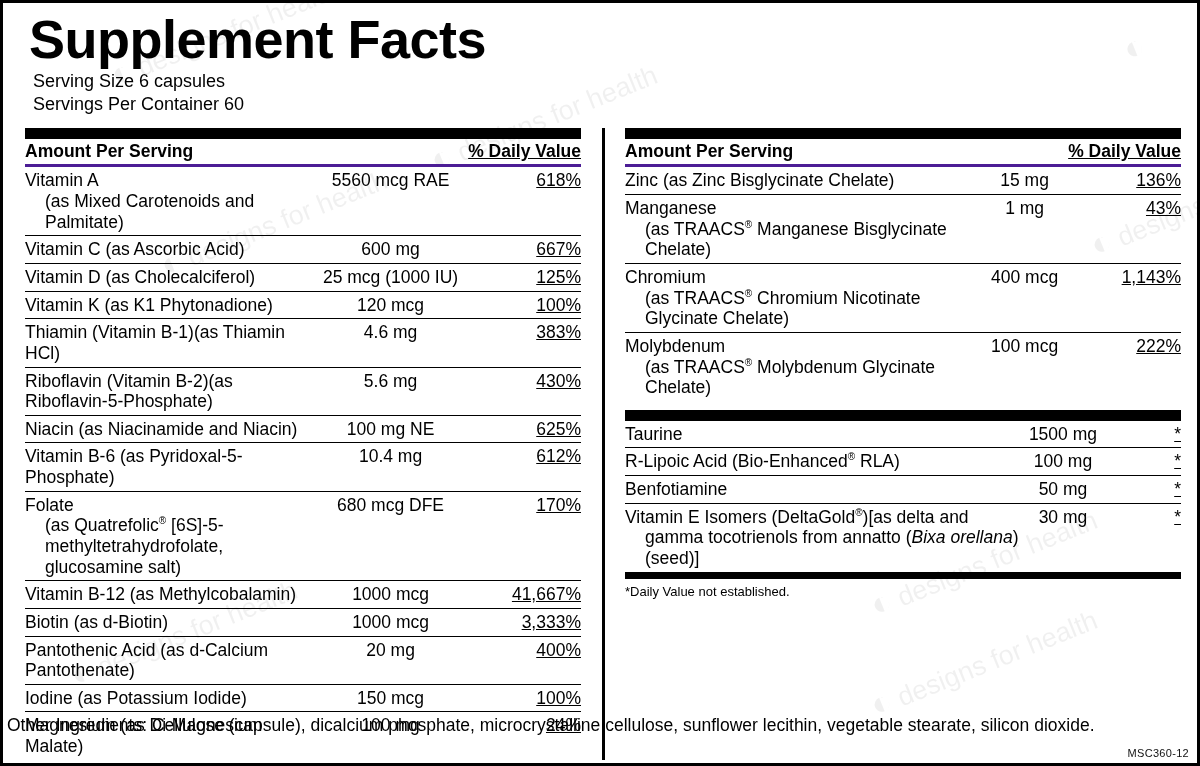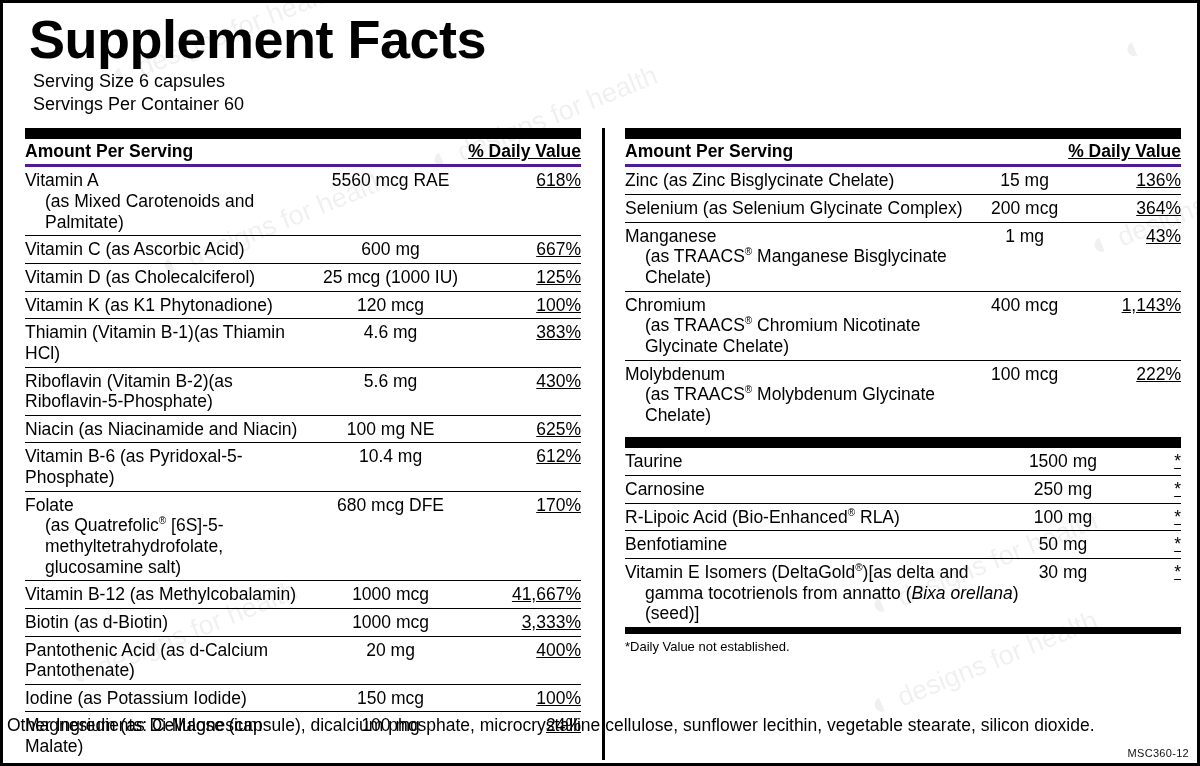--- a/index.html
+++ b/index.html
@@ -252,25 +252,20 @@
               <td class="nm">Amount Per Serving</td>
               <td class="amt"></td>
               <td class="dv dv-h">% Daily Value</td>
             </tr>
           <tr>
                 <td class="nm">Zinc (as Zinc Bisglycinate Chelate)</td>
                 <td class="amt">15 mg</td>
                 <td class="dv">136%</td>
               </tr>
               <tr>
-                <td class="nm">Selenium (as Selenium Glycinate Complex)</td>
-                <td class="amt">200 mcg</td>
-                <td class="dv">364%</td>
-              </tr>
-              <tr>
                 <td class="nm">Manganese<span class="sub">(as TRAACS<sup class="reg">®</sup> Manganese Bisglycinate Chelate)</span></td>
                 <td class="amt">1 mg</td>
                 <td class="dv">43%</td>
               </tr>
               <tr>
                 <td class="nm">Chromium<span class="sub">(as TRAACS<sup class="reg">®</sup> Chromium Nicotinate Glycinate Chelate)</span></td>
                 <td class="amt">400 mcg</td>
                 <td class="dv">1,143%</td>
               </tr>
               <tr class="last-row">
@@ -283,25 +278,20 @@
         <div class="spacer-gap"></div>
         <div class="thickbar"></div>
         <table class="facts">
           <tbody id="right-body-bottom">
               <tr>
                 <td class="nm">Taurine</td>
                 <td class="amt">1500 mg</td>
                 <td class="dv">*</td>
               </tr>
               <tr>
-                <td class="nm">Carnosine</td>
-                <td class="amt">250 mg</td>
-                <td class="dv">*</td>
-              </tr>
-              <tr>
                 <td class="nm">R-Lipoic Acid (Bio-Enhanced<sup class="reg">®</sup> RLA)</td>
                 <td class="amt">100 mg</td>
                 <td class="dv">*</td>
               </tr>
               <tr>
                 <td class="nm">Benfotiamine</td>
                 <td class="amt">50 mg</td>
                 <td class="dv">*</td>
               </tr>
               <tr class="last-row">

